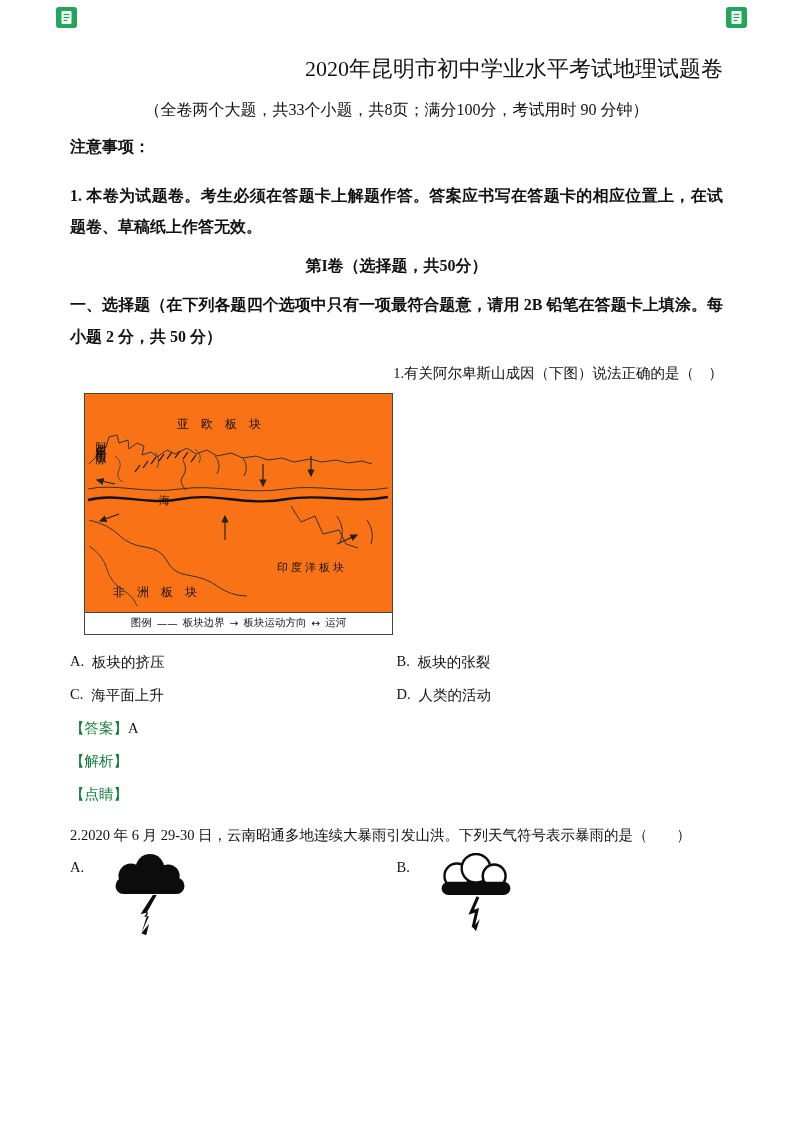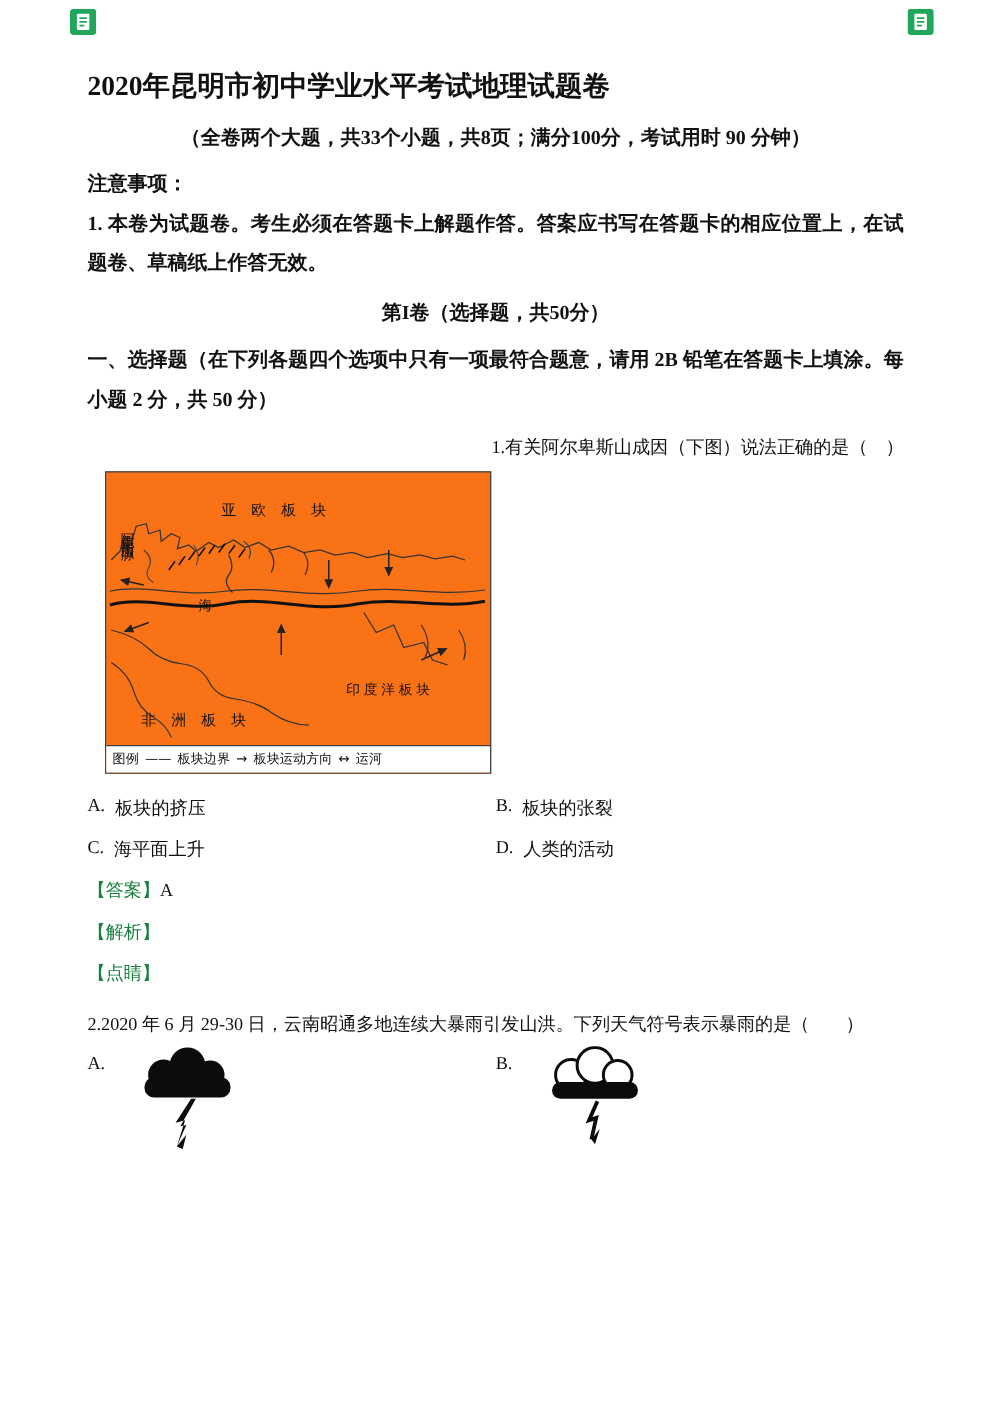--- a/index.html
+++ b/index.html
@@ -8,42 +8,42 @@
     background:#ffffff;
     font-family:"Liberation Serif","DejaVu Serif",serif;
     color:#111;
     position:relative;
     overflow:hidden;
   }
   .page{padding:30px 70px 0 70px;}
   .corner-badge{position:absolute;top:7px;width:21px;height:21px;}
   .corner-badge.left{left:56px;}
   .corner-badge.right{left:726px;}
-  .doc-title{font-size:22px;font-weight:bold;text-align:left;margin:24px 0 16px 0;}
-  .doc-subtitle{font-size:16px;font-weight:bold;text-align:center;margin:0 0 16px 0;}
-  .notice-heading{font-size:16px;font-weight:bold;margin:4px 0 6px 0;}
+  .doc-title{font-size:22px;font-weight:normal;text-align:right;margin:24px 0 16px 0;}
+  .doc-subtitle{font-size:16px;font-weight:normal;text-align:center;margin:0 0 16px 0;}
+  .notice-heading{font-size:16px;font-weight:bold;margin:4px 0 22px 0;}
   .notice-item{font-size:16px;font-weight:bold;line-height:1.95;text-align:justify;margin:2px 0 6px 0;}
   .section-heading{font-size:16px;font-weight:bold;text-align:center;margin:14px 0 12px 0;}
   .part-heading{font-size:16px;font-weight:bold;line-height:1.95;text-align:justify;margin:4px 0 10px 0;}
   .stem{font-size:14.5px;margin:12px 0 10px 0;text-align:right;}
   .figure{
     position:relative;width:307px;height:240px;
     border:1px solid #444;margin:2px 0 18px 14px;background:#f97316;
   }
   .map-art{position:absolute;left:0;top:0;}
   .map-label{position:absolute;font-size:12px;color:#111;white-space:nowrap;}
   .lbl-eurasia{left:92px;top:22px;}
   .lbl-mountain{left:8px;top:40px;writing-mode:vertical-rl;text-orientation:upright;font-size:11px;letter-spacing:2px;}
   .lbl-sea{left:74px;top:99px;font-size:11px;}
   .lbl-africa{left:28px;top:150px;margin-top:40px;}
   .lbl-indian{left:192px;top:166px;font-size:11px;letter-spacing:3px;}
   .legend{
     position:absolute;left:0;right:0;bottom:0;height:21px;
     border-top:1px solid #444;display:flex;align-items:center;
-    gap:5px;padding:0 5px;font-size:10.5px;background:#fff;
+    gap:5px;padding:0 5px;font-size:10.5px;background:#fff;justify-content:center;
   }
   .legend .sym{font-family:"DejaVu Sans",sans-serif;}
   .opts-row{display:flex;font-size:14.5px;margin:8px 0 14px 0;}
   .opt{width:332px;display:flex;gap:8px;}
   .marker-line{font-size:14.5px;margin:14px 0;}
   .blue{color:#15803d;}
   .detail-para{font-size:14px;line-height:2.35;text-align:justify;margin:4px 0 8px 0;}
   .q2-stem{font-size:14.5px;margin:22px 0 14px 0;}
   .sym-row{display:flex;align-items:flex-start;margin-top:14px;font-size:14.5px;}
   .sym-group{width:332px;display:flex;gap:18px;align-items:flex-start;}

